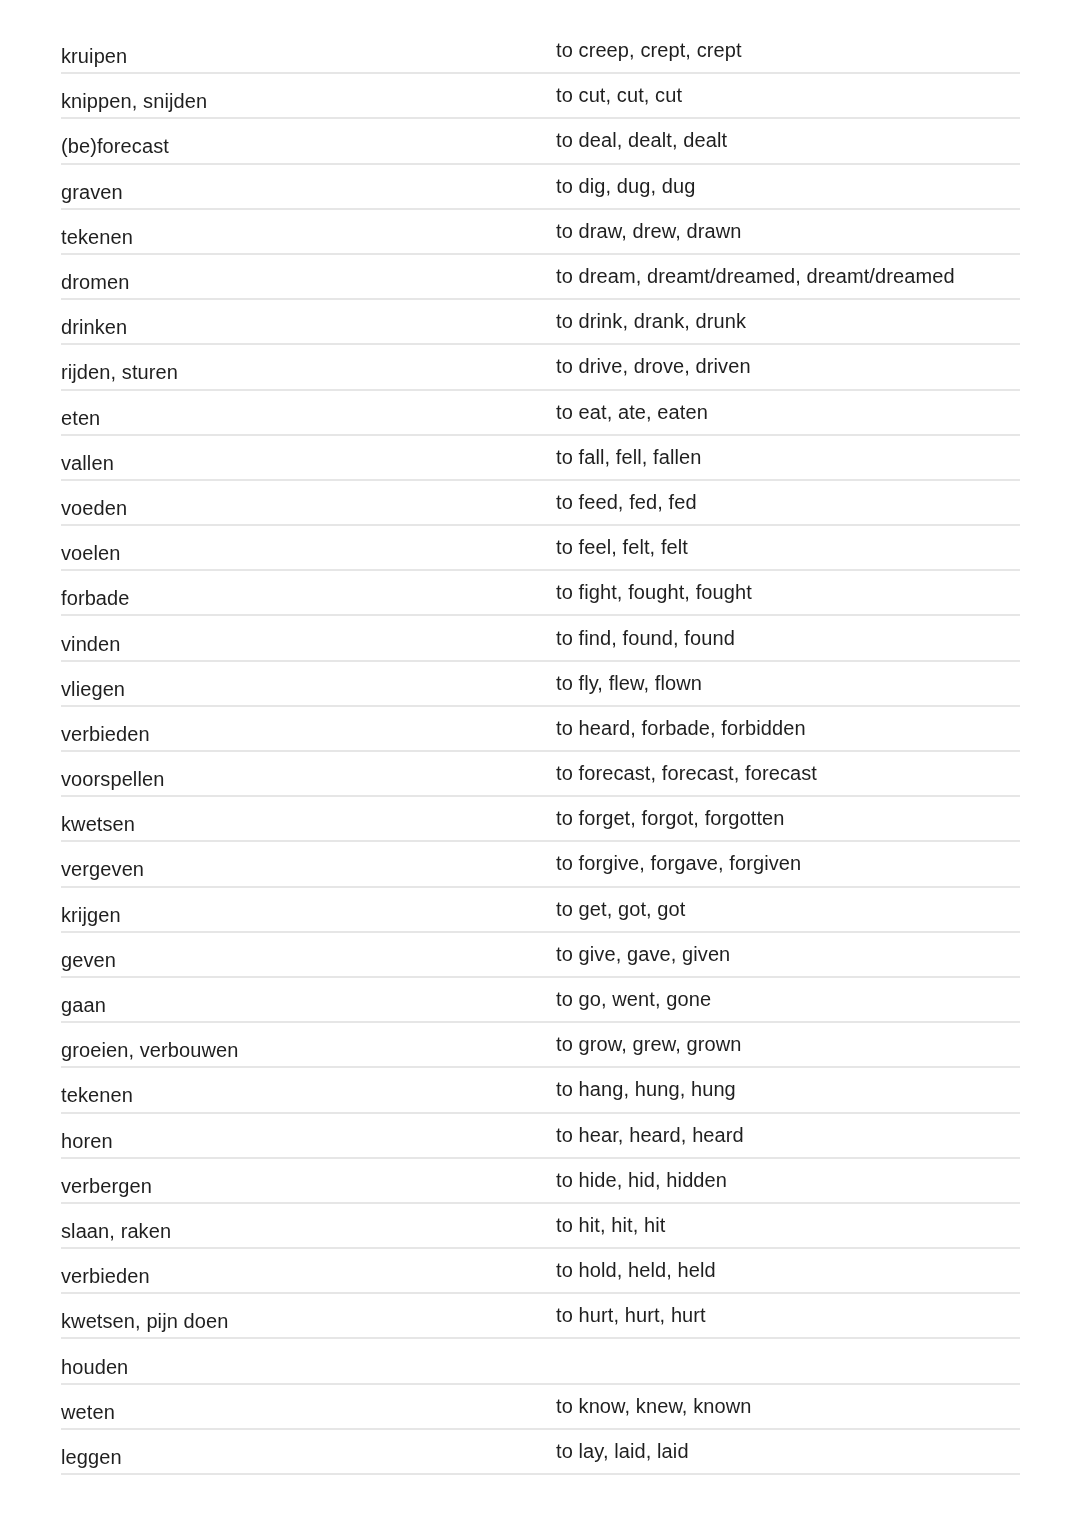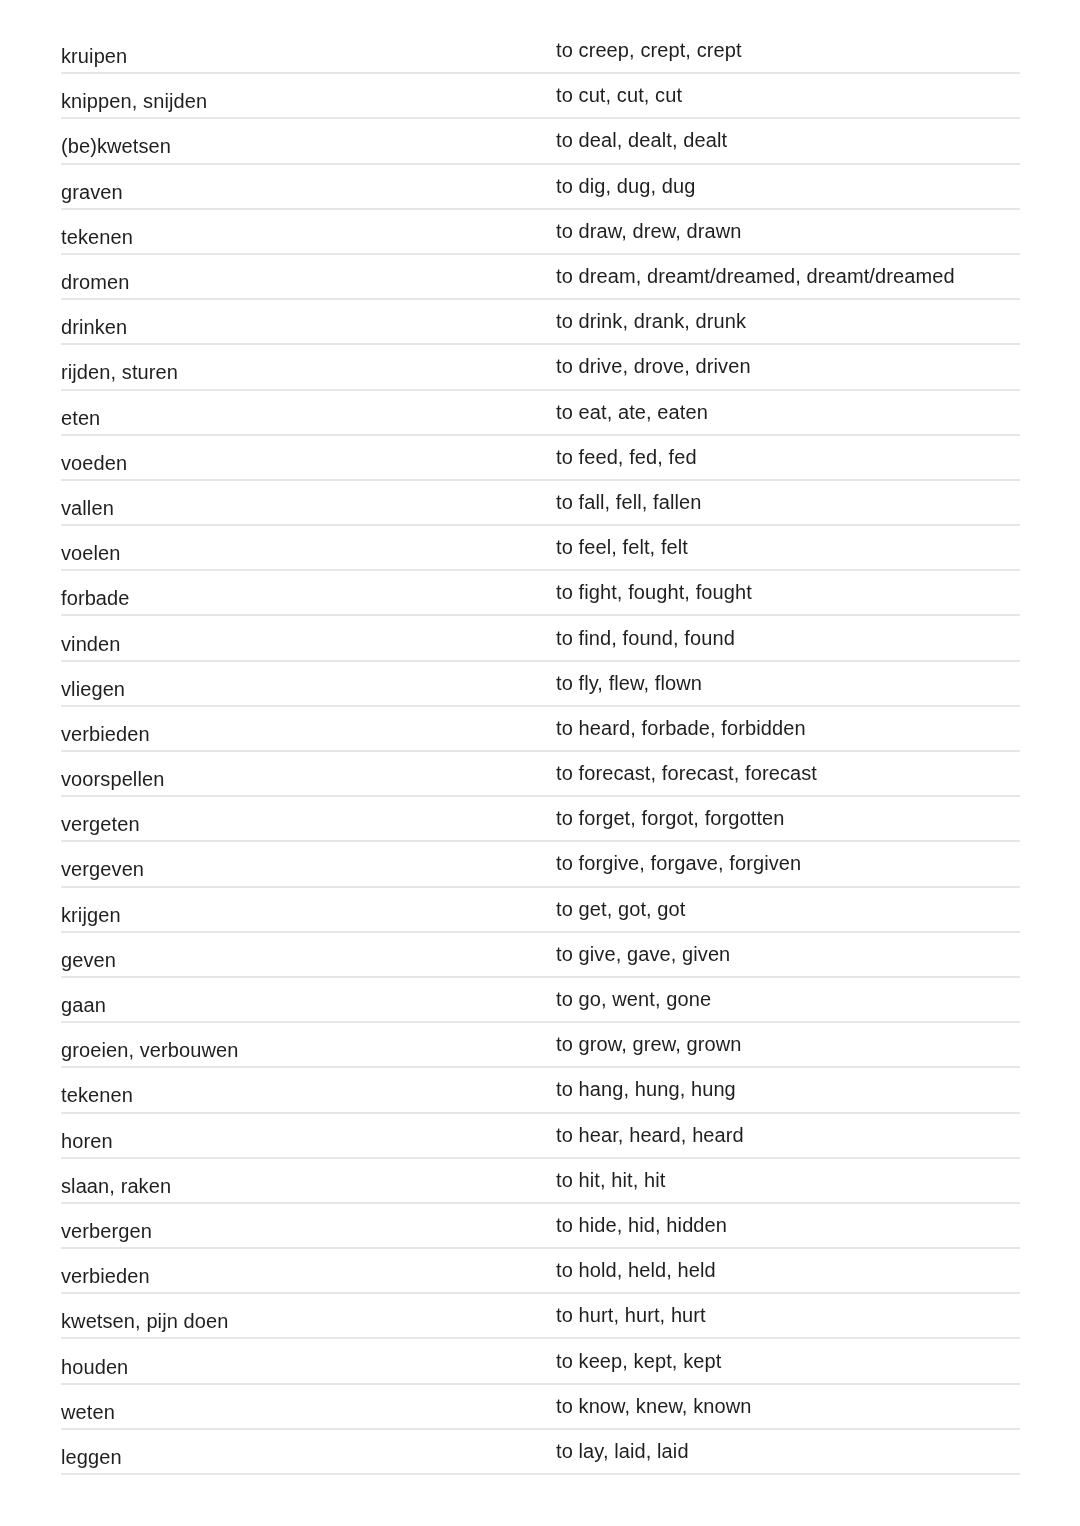--- a/index.html
+++ b/index.html
@@ -46,21 +46,21 @@
 <div class="vocab-table" id="vocab-table">
     <div class="row">
       <div class="col-dutch">kruipen</div>
       <div class="col-english">to creep, crept, crept</div>
     </div>
     <div class="row">
       <div class="col-dutch">knippen, snijden</div>
       <div class="col-english">to cut, cut, cut</div>
     </div>
     <div class="row">
-      <div class="col-dutch">(be)kwetsen</div>
+      <div class="col-dutch">(be)forecast</div>
       <div class="col-english">to deal, dealt, dealt</div>
     </div>
     <div class="row">
       <div class="col-dutch">graven</div>
       <div class="col-english">to dig, dug, dug</div>
     </div>
     <div class="row">
       <div class="col-dutch">tekenen</div>
       <div class="col-english">to draw, drew, drawn</div>
     </div>
@@ -74,26 +74,26 @@
     </div>
     <div class="row">
       <div class="col-dutch">rijden, sturen</div>
       <div class="col-english">to drive, drove, driven</div>
     </div>
     <div class="row">
       <div class="col-dutch">eten</div>
       <div class="col-english">to eat, ate, eaten</div>
     </div>
     <div class="row">
+      <div class="col-dutch">vallen</div>
+      <div class="col-english">to fall, fell, fallen</div>
+    </div>
+    <div class="row">
       <div class="col-dutch">voeden</div>
       <div class="col-english">to feed, fed, fed</div>
-    </div>
-    <div class="row">
-      <div class="col-dutch">vallen</div>
-      <div class="col-english">to fall, fell, fallen</div>
     </div>
     <div class="row">
       <div class="col-dutch">voelen</div>
       <div class="col-english">to feel, felt, felt</div>
     </div>
     <div class="row">
       <div class="col-dutch">forbade</div>
       <div class="col-english">to fight, fought, fought</div>
     </div>
     <div class="row">
@@ -106,21 +106,21 @@
     </div>
     <div class="row">
       <div class="col-dutch">verbieden</div>
       <div class="col-english">to heard, forbade, forbidden</div>
     </div>
     <div class="row">
       <div class="col-dutch">voorspellen</div>
       <div class="col-english">to forecast, forecast, forecast</div>
     </div>
     <div class="row">
-      <div class="col-dutch">vergeten</div>
+      <div class="col-dutch">kwetsen</div>
       <div class="col-english">to forget, forgot, forgotten</div>
     </div>
     <div class="row">
       <div class="col-dutch">vergeven</div>
       <div class="col-english">to forgive, forgave, forgiven</div>
     </div>
     <div class="row">
       <div class="col-dutch">krijgen</div>
       <div class="col-english">to get, got, got</div>
     </div>
@@ -138,38 +138,37 @@
     </div>
     <div class="row">
       <div class="col-dutch">tekenen</div>
       <div class="col-english">to hang, hung, hung</div>
     </div>
     <div class="row">
       <div class="col-dutch">horen</div>
       <div class="col-english">to hear, heard, heard</div>
     </div>
     <div class="row">
+      <div class="col-dutch">verbergen</div>
+      <div class="col-english">to hide, hid, hidden</div>
+    </div>
+    <div class="row">
       <div class="col-dutch">slaan, raken</div>
       <div class="col-english">to hit, hit, hit</div>
-    </div>
-    <div class="row">
-      <div class="col-dutch">verbergen</div>
-      <div class="col-english">to hide, hid, hidden</div>
     </div>
     <div class="row">
       <div class="col-dutch">verbieden</div>
       <div class="col-english">to hold, held, held</div>
     </div>
     <div class="row">
       <div class="col-dutch">kwetsen, pijn doen</div>
       <div class="col-english">to hurt, hurt, hurt</div>
     </div>
     <div class="row">
       <div class="col-dutch">houden</div>
-      <div class="col-english">to keep, kept, kept</div>
     </div>
     <div class="row">
       <div class="col-dutch">weten</div>
       <div class="col-english">to know, knew, known</div>
     </div>
     <div class="row">
       <div class="col-dutch">leggen</div>
       <div class="col-english">to lay, laid, laid</div>
     </div>
   </div>

